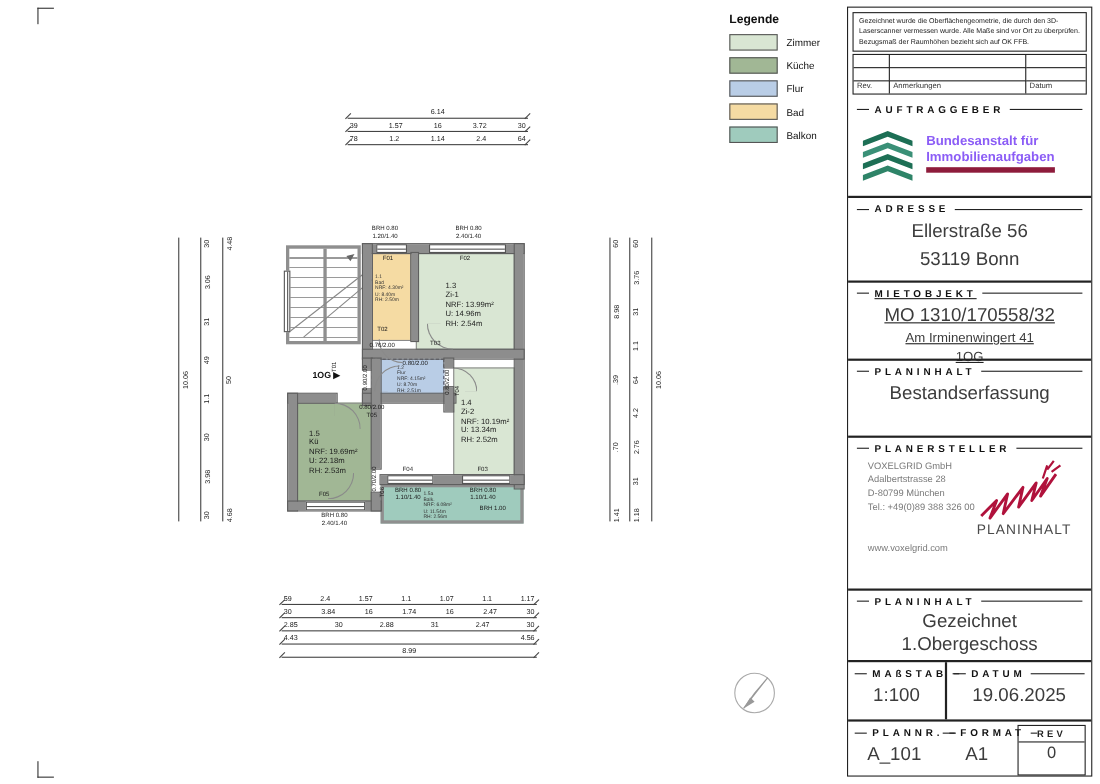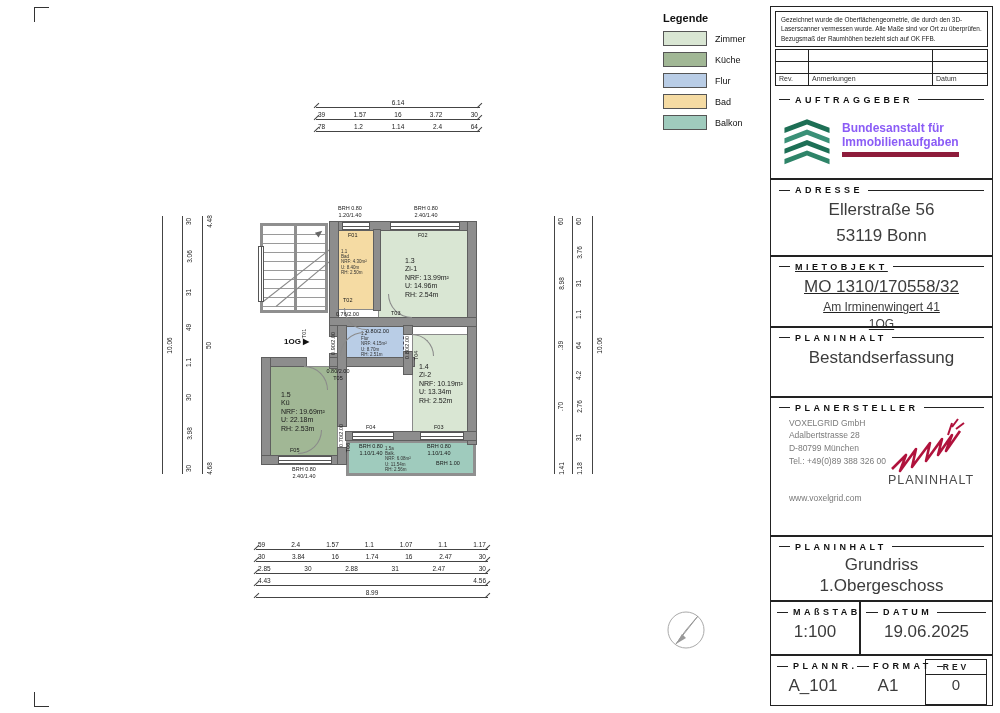--- a/index.html
+++ b/index.html
@@ -407,21 +407,21 @@
           <path d="M6 52 L20 38 L14 54 L30 32 L26 50 L44 26 L40 44 L56 22 L52 38 L66 18 L60 34 L74 14" fill="none" stroke="#b0123c" stroke-width="2.6" stroke-linejoin="round"></path>
           <path d="M62 18 L66 6 M66 10 L72 2 M70 12 L78 6" fill="none" stroke="#b0123c" stroke-width="2"></path>
         </svg>
         <div class="voxel">PLANINHALT</div>
       </div>
     </div>
   </div>
 
   <div class="tb-sec rule2" style="height:66px;margin-top:39px;">
     <div class="sechead">PLANINHALT</div>
-    <div class="big" style="line-height:1.25;">Grundriss</div>
+    <div class="big" style="line-height:1.25;">Gezeichnet</div>
     <div class="big" style="line-height:1.25;">1.Obergeschoss</div>
   </div>
 
   <div class="tb-sec rule2 twocol" style="height:54px;padding:0;">
     <div class="tb-sec" style="padding:2px 6px;">
       <div class="sechead">MAßSTAB</div>
       <div class="big">1:100</div>
     </div>
     <div class="tb-sec" style="padding:2px 6px;">
       <div class="sechead">DATUM</div>

